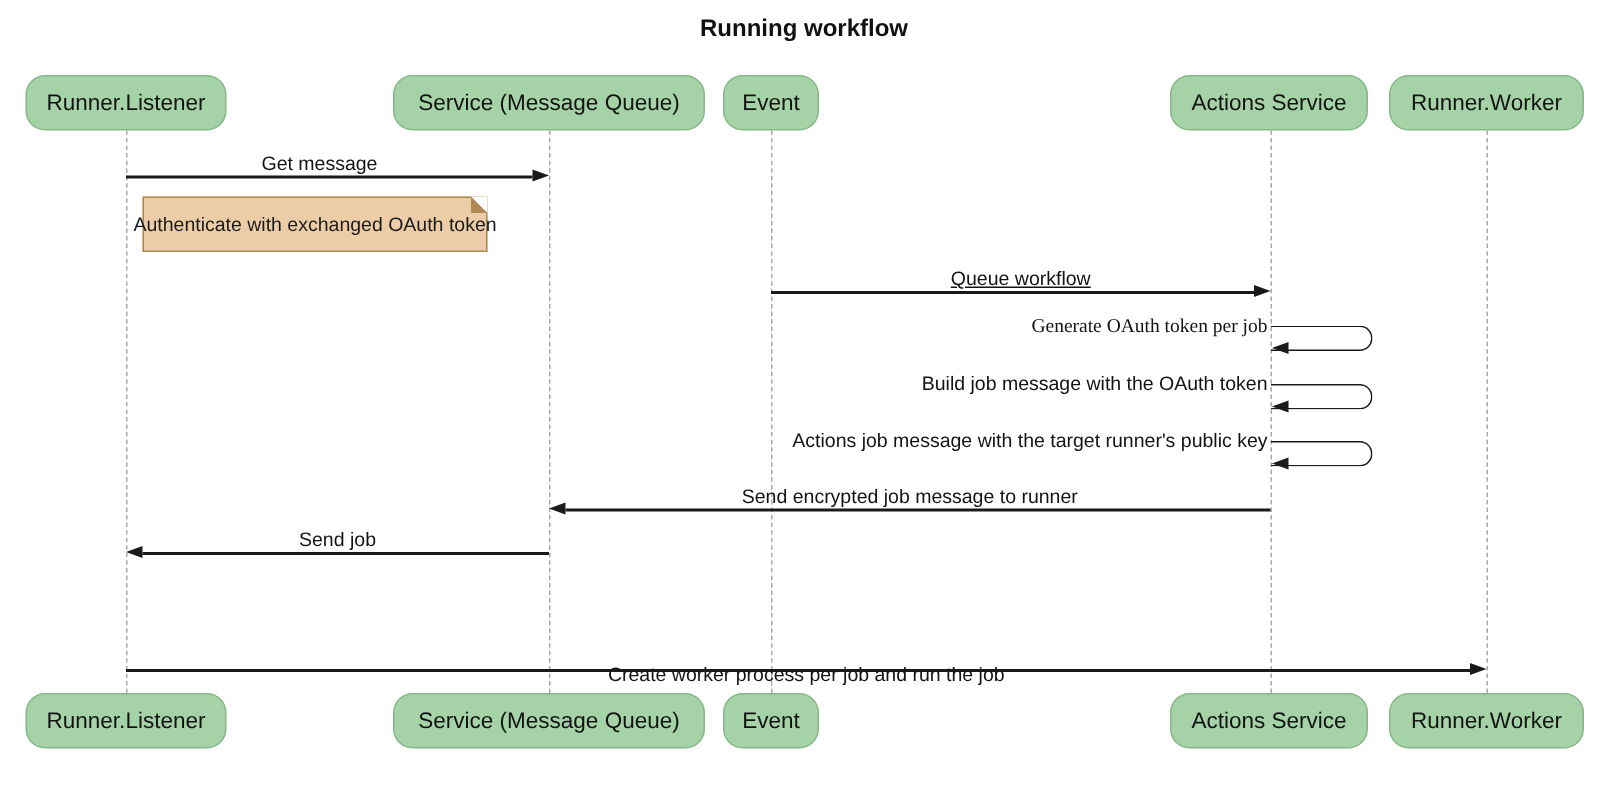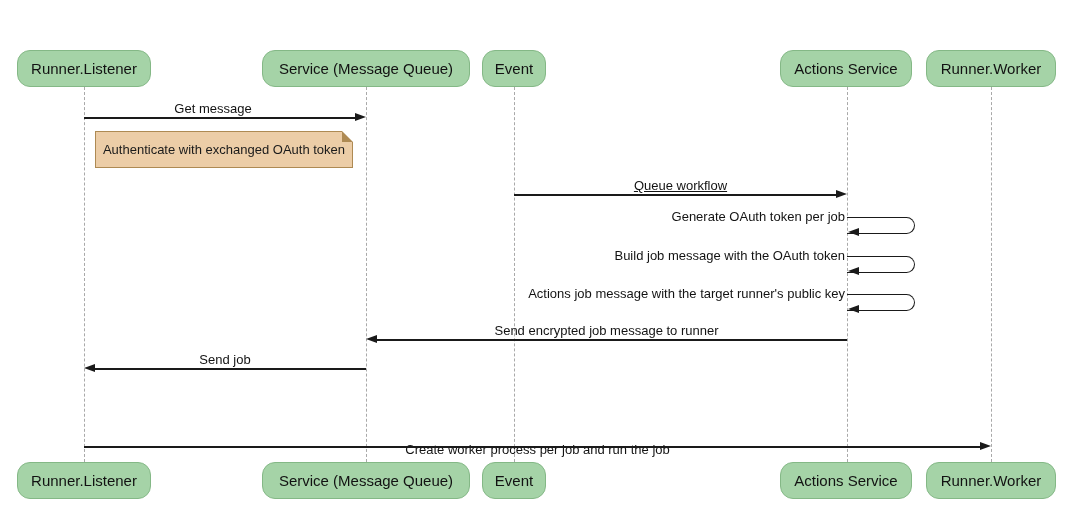--- a/index.html
+++ b/index.html
@@ -107,52 +107,53 @@
     width: 0; height: 0;
     border-left: 11px solid var(--note-border);
     border-top: 11px solid #ffffff;
   }
 </style>
 </head>
 <body>
 
 <div class="canvas">
 
+  <div class="title">Running workflow</div>
 
   <div class="lifeline" style="left:84px;"></div>
   <div class="lifeline" style="left:366px;"></div>
   <div class="lifeline" style="left:514px;"></div>
   <div class="lifeline" style="left:847px;"></div>
   <div class="lifeline" style="left:991px;"></div>
 
   <div class="actor top" style="left:17px;width:134px;">Runner.Listener</div>
   <div class="actor top" style="left:262px;width:208px;">Service (Message Queue)</div>
   <div class="actor top" style="left:482px;width:64px;">Event</div>
   <div class="actor top" style="left:780px;width:132px;">Actions Service</div>
   <div class="actor top" style="left:926px;width:130px;">Runner.Worker</div>
 
   <div>
     <div class="msg-label" style="left:72px;top:101px;width:282px;">Get message</div>
     <div class="msg-line" style="left:84px;top:117px;width:271px;"></div>
     <div class="arrow-r" style="left:355px;top:113px;"></div>
   </div>
 
-  <div class="note" style="left:95px;top:131px;width:258px;height:37px;">
+  <div class="note" style="left:95px;top:131px;width:230px;height:37px;">
     <span>Authenticate with exchanged OAuth token</span>
     <div class="note-fold"></div>
   </div>
 
   <div>
     <div class="msg-label" style="left:514px;top:178px;width:333px;text-decoration:underline;">Queue workflow</div>
     <div class="msg-line" style="left:514px;top:194px;width:322px;"></div>
     <div class="arrow-r" style="left:836px;top:190px;"></div>
   </div>
 
   <div>
-    <div class="self-label" style="top:209px;">Generate OAuth token per job</div>
+    <div class="self-label" style="top:209px;font-family:Liberation Serif, serif;">Generate OAuth token per job</div>
     <div class="self-loop" style="top:217px;"></div>
     <div class="arrow-l" style="left:848px;top:228px;"></div>
   </div>
 
   <div>
     <div class="self-label" style="top:248px;">Build job message with the OAuth token</div>
     <div class="self-loop" style="top:256px;"></div>
     <div class="arrow-l" style="left:848px;top:267px;"></div>
   </div>
 

